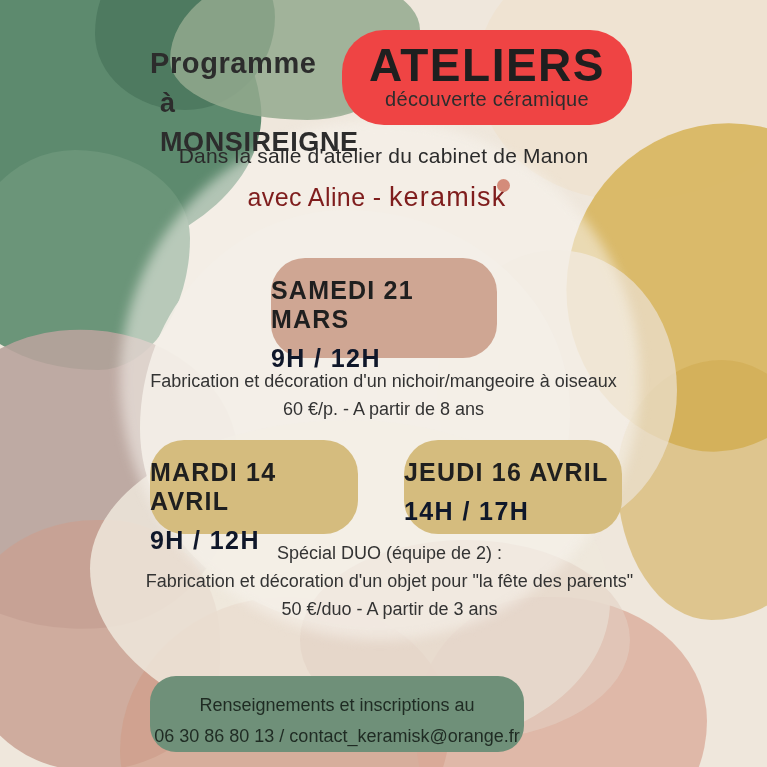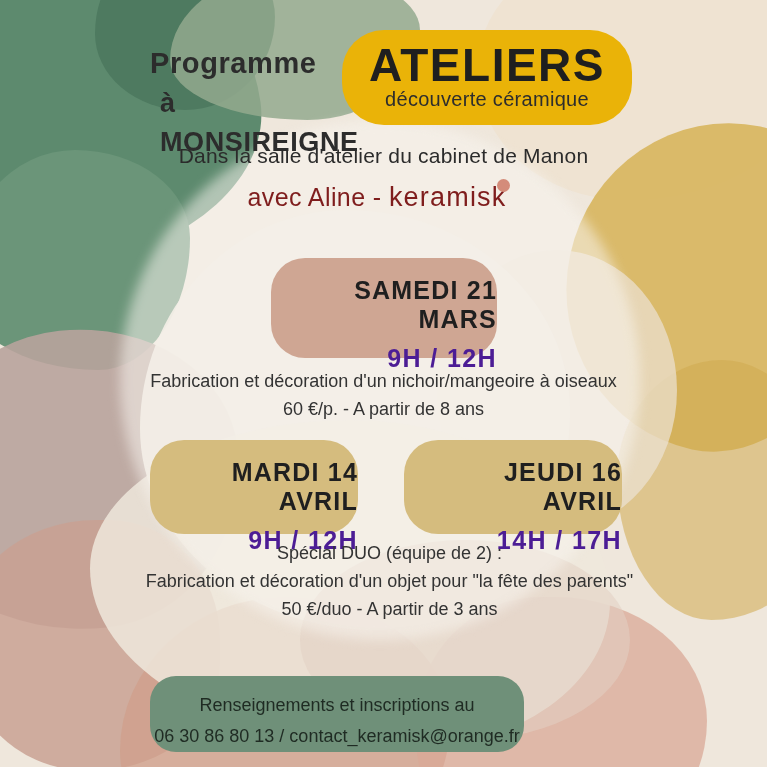--- a/index.html
+++ b/index.html
@@ -178,21 +178,21 @@
     padding-left: 10px;
     font-size: 27px;
   }
 
   .ateliers-pill {
     position: absolute;
     left: 342px;
     top: 10px;
     width: 290px;
     padding: 12px 10px 14px;
-    background: #eab308;
+    background: #ef4444;
     border-radius: 42px;
     box-sizing: border-box;
   }
   .ateliers-pill .big {
     font-size: 46px;
     font-weight: bold;
     letter-spacing: 1.5px;
     line-height: 1;
     color: #1f1f1f;
   }
@@ -231,36 +231,35 @@
     height: 13px;
     border-radius: 50%;
     background: #d48c7a;
   }
 
   
   .pill {
     position: absolute;
     box-sizing: border-box;
     border-radius: 34px;
-    text-align: right;
+    text-align: left;
     padding-top: 18px;
-    padding-left: 39px;
   }
   .pill .date {
     font-size: 25px;
     font-weight: bold;
     letter-spacing: 1.2px;
     color: #1f1f1f;
   }
   .pill .time {
     margin-top: 10px;
     font-size: 25px;
     font-weight: bold;
     letter-spacing: 1.4px;
-    color: #4c1d95;
+    color: #0f172a;
   }
 
   .pill-mars {
     left: 271px;
     top: 258px;
     width: 226px;
     height: 100px;
     background: #cfa693;
   }
   .pill-mardi {

